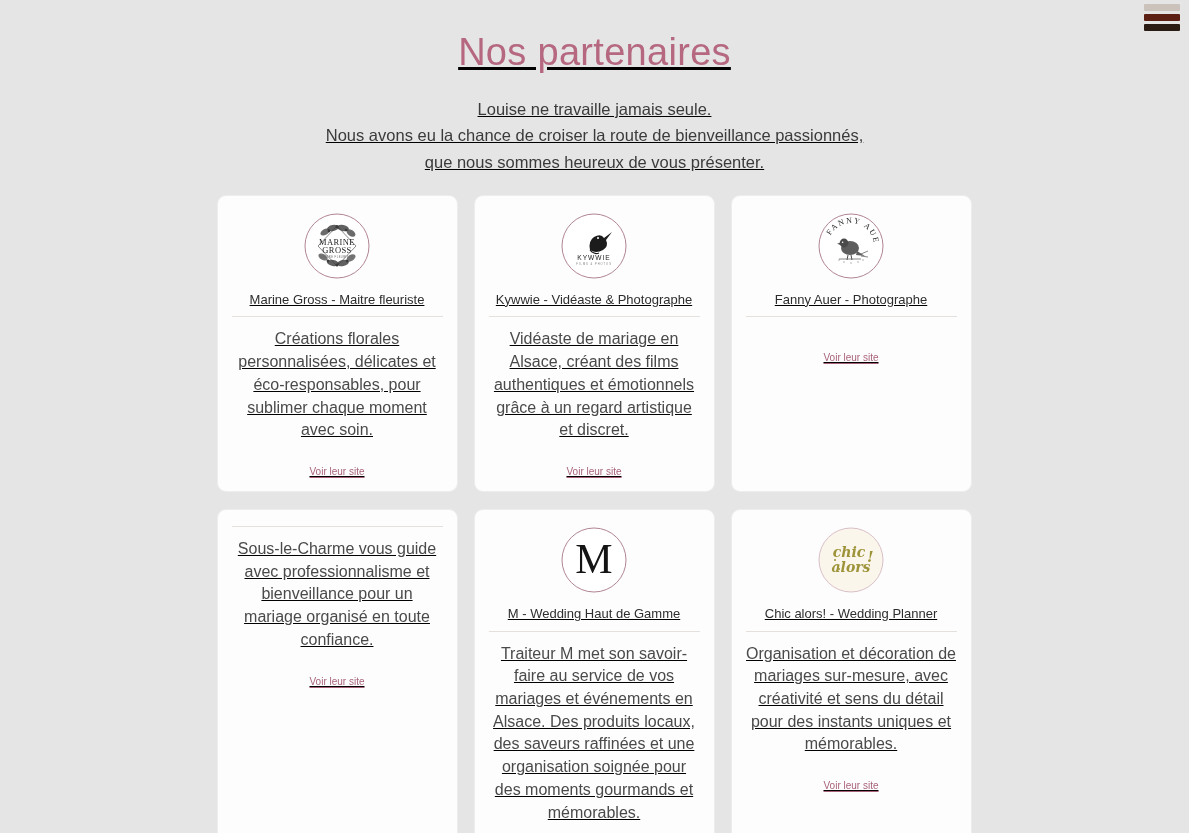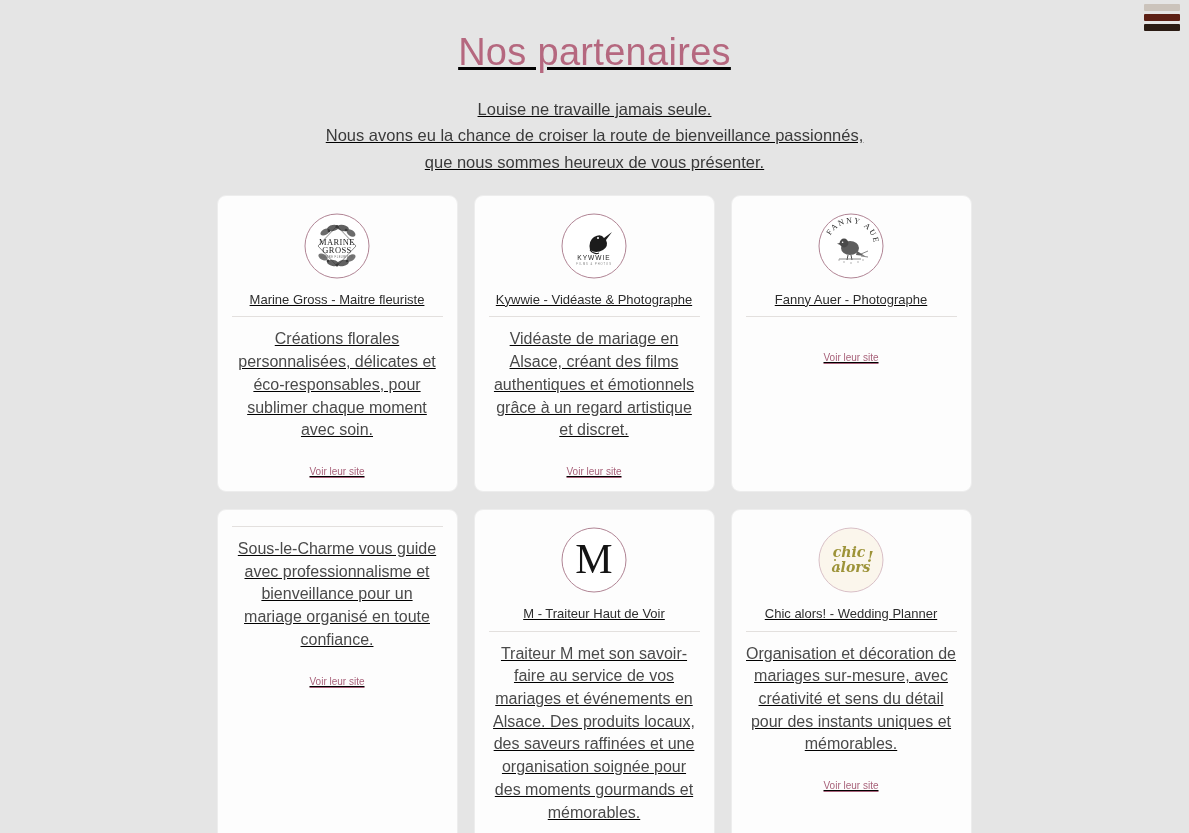--- a/index.html
+++ b/index.html
@@ -235,21 +235,21 @@
       <a class="card-link">Voir leur site</a>
     </div>
 
     <div class="card">
       <div class="logo">
         <svg width="68" height="68" viewBox="0 0 68 68">
           <circle cx="34" cy="34" r="32" fill="#fff" stroke="#b08494" stroke-width="1"></circle>
           <text x="34" y="47" text-anchor="middle" font-family="'Liberation Serif',serif" font-size="42" fill="#141414">M</text>
         </svg>
       </div>
-      <div class="card-title">M - Traiteur Haut de Voir</div>
+      <div class="card-title">M - Wedding Haut de Gamme</div>
       <div class="divider"></div>
       <div class="card-desc">Traiteur M met son savoir-faire au service de vos mariages et événements en Alsace. Des produits locaux, des saveurs raffinées et une organisation soignée pour des moments gourmands et mémorables.</div>
       <a class="card-link">Voir leur site</a>
     </div>
 
     <div class="card">
       <div class="logo">
         <svg width="68" height="68" viewBox="0 0 68 68">
           <circle cx="34" cy="34" r="32" fill="#fbf6ec" stroke="#d8bfc6" stroke-width="1"></circle>
           <text x="32" y="31" text-anchor="middle" font-family="'DejaVu Serif',serif" font-style="italic" font-weight="bold" font-size="14" fill="#9d9338">chic</text>

